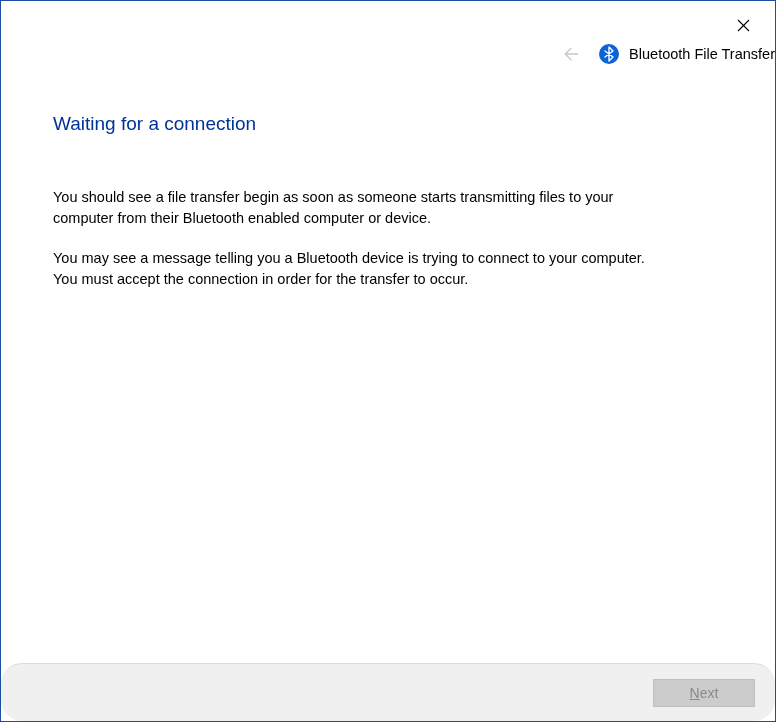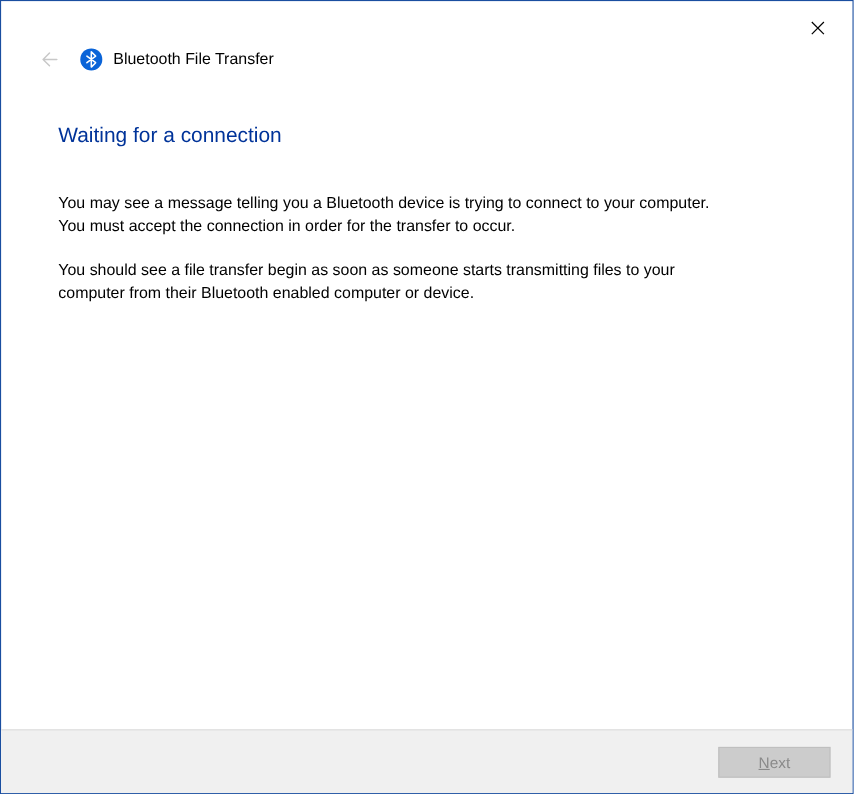--- a/index.html
+++ b/index.html
@@ -35,20 +35,21 @@
     .close-btn svg {
       width: 13px;
       height: 13px;
     }
     .header-row {
       display: flex;
       align-items: center;
       padding-left: 32px;
       height: 30px;
       gap: 16px;
+      justify-content: flex-end;
     }
     .back-arrow {
       width: 24px;
       height: 24px;
       display: flex;
       align-items: center;
       justify-content: center;
       color: #b8b8b8;
     }
     .back-arrow svg {
@@ -75,21 +76,21 @@
       font-weight: 400;
       margin-left: -6px;
     }
     .content {
       padding: 44px 52px 0 52px;
     }
     .heading {
       font-size: 19px;
       color: #003399;
       font-weight: 400;
-      margin-bottom: 40px;
+      margin-bottom: 52px;
     }
     .body-text {
       font-size: 14.5px;
       color: #000000;
       line-height: 1.42;
       margin-bottom: 20px;
       max-width: 620px;
     }
     .button-bar {
       position: absolute;
@@ -97,20 +98,21 @@
       left: 0;
       right: 0;
       height: 58px;
       border-top: 1px solid #dcdcdc;
       background: #f0f0f0;
       display: flex;
       justify-content: flex-end;
       align-items: center;
       padding-right: 20px;
       gap: 4px;
+      border-radius: 21px;
     }
     .btn {
       width: 102px;
       height: 28px;
       font-family: "Segoe UI", Arial, sans-serif;
       font-size: 14px;
       border: 1px solid #adadad;
       background: #e1e1e1;
       cursor: pointer;
       display: flex;
@@ -153,21 +155,21 @@
   <div class="bt-icon">
     <svg viewBox="0 0 10 16" fill="none">
       <path d="M5 1 L5 15 L9 11 L1 5 M5 1 L9 5 L1 11" stroke="#ffffff" stroke-width="1.4" stroke-linejoin="round" stroke-linecap="round"></path>
     </svg>
   </div>
   <div class="wizard-title">Bluetooth File Transfer</div>
 </div>
 
 <div class="content">
   <div class="heading">Waiting for a connection</div>
+  <div class="body-text">You should see a file transfer begin as soon as someone starts transmitting files to your computer from their Bluetooth enabled computer or device.</div>
   <div class="body-text">You may see a message telling you a Bluetooth device is trying to connect to your computer. You must accept the connection in order for the transfer to occur.</div>
-  <div class="body-text">You should see a file transfer begin as soon as someone starts transmitting files to your computer from their Bluetooth enabled computer or device.</div>
 </div>
 
 <div class="button-bar">
   <button class="btn disabled" disabled="">
     <span><span class="underline">N</span><span>ext</span></span>
   </button>
 </div>
 
 </body></html>

